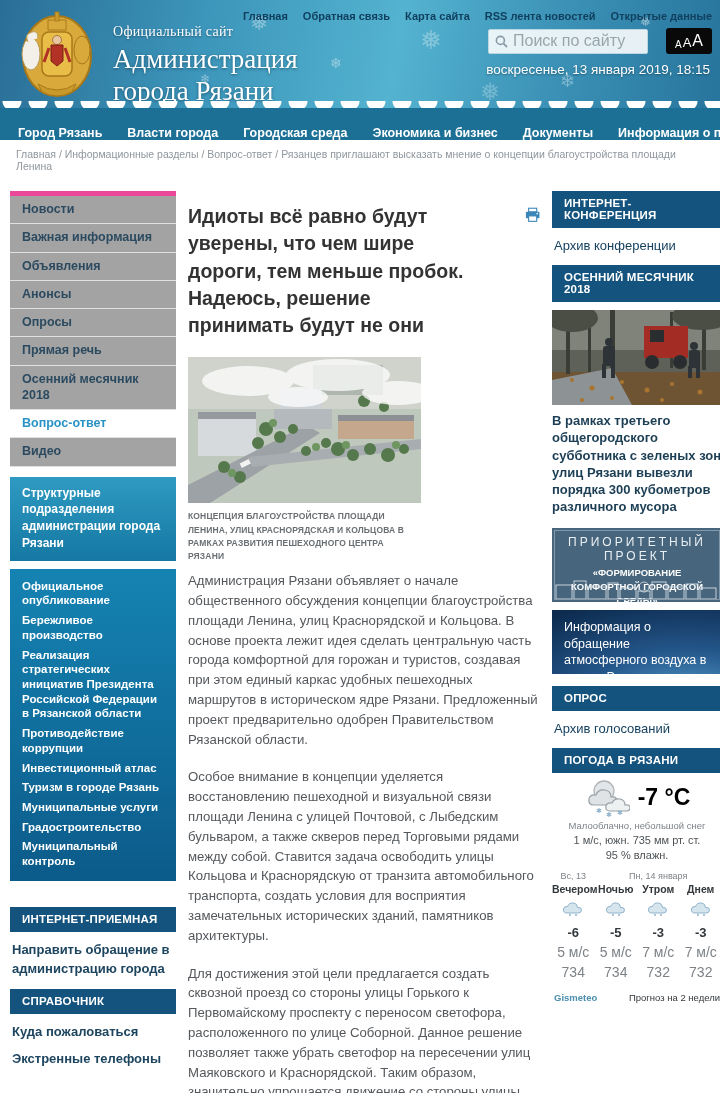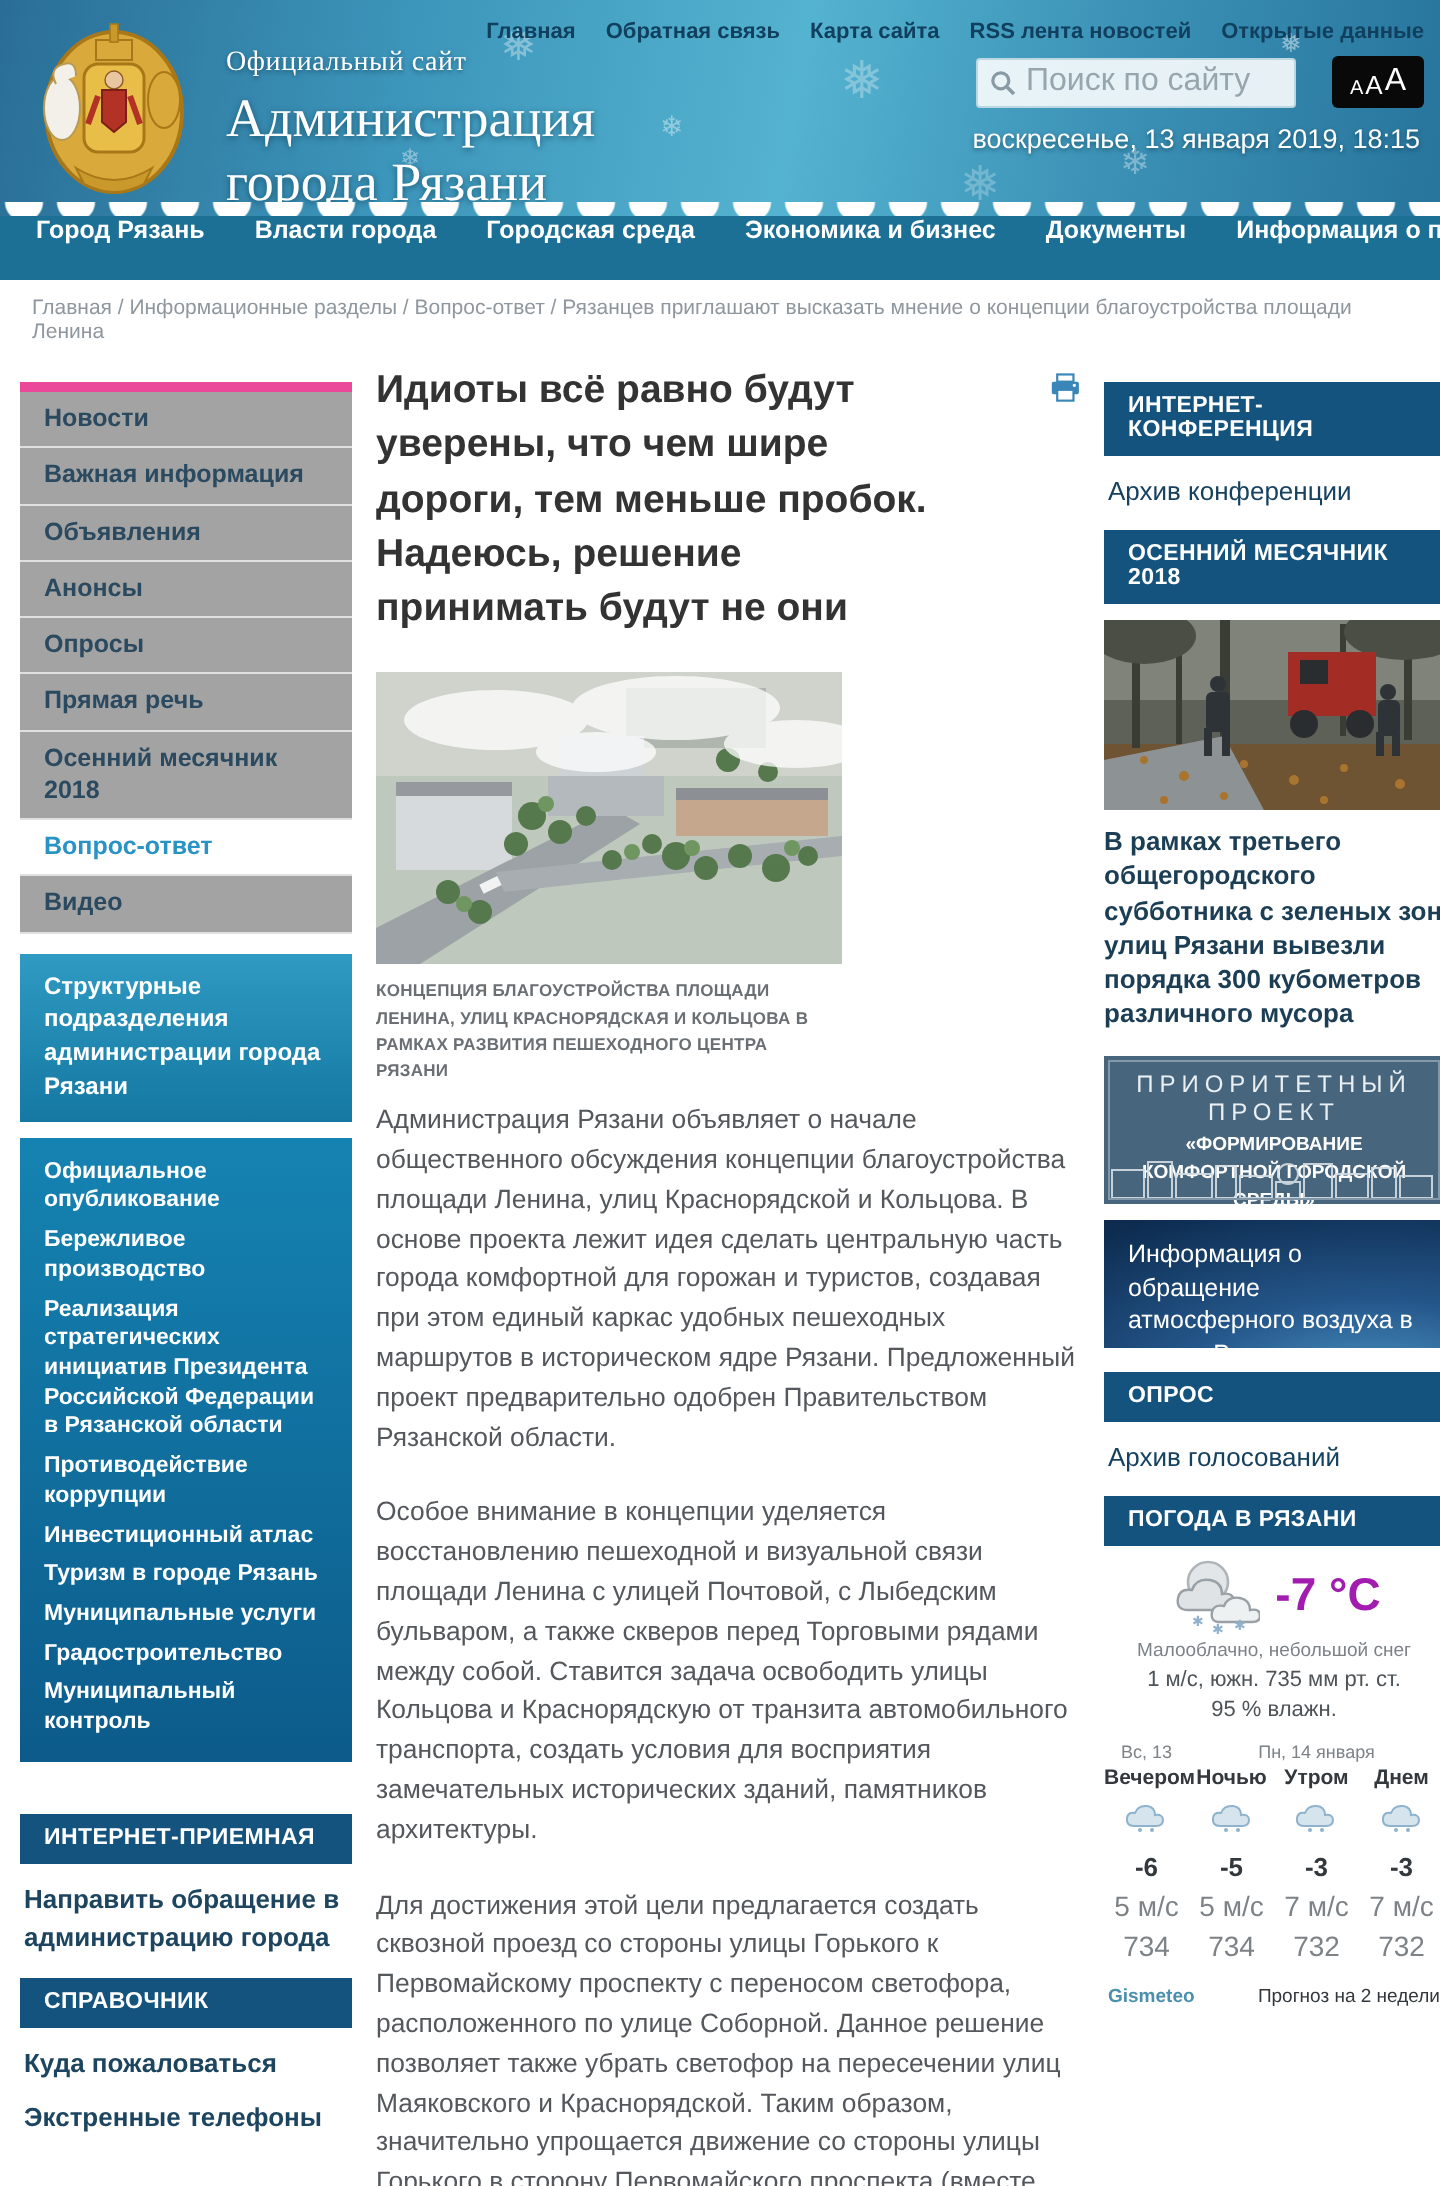--- a/index.html
+++ b/index.html
@@ -20,21 +20,21 @@
   .toplinks span { cursor:pointer; }
   .searchrow { position:absolute; top:28px; right:8px; display:flex; gap:18px; align-items:center; }
   .search { width:160px; height:25px; background:rgba(255,255,255,.88); border:1px solid #bcd6e2; border-radius:2px; display:flex; align-items:center; padding:0 6px; }
   .search input { border:none; outline:none; background:transparent; font-size:16px; color:#5d6b74; width:128px; margin-left:5px; font-family:"Liberation Sans",sans-serif; }
   .search input::placeholder { color:#97a5ad; }
   .fontsize { width:46px; height:26px; background:#090909; border-radius:3px; color:#fff; display:flex; align-items:flex-end; justify-content:center; padding-bottom:4px; gap:1px; cursor:pointer; }
   .fontsize .a1{font-size:10px;} .fontsize .a2{font-size:13px;} .fontsize .a3{font-size:16px;}
   .datetime { position:absolute; top:62px; right:10px; color:#fff; font-size:13.5px; text-shadow:0 1px 2px rgba(0,40,60,.5); }
 
   
-  .nav { height:32px; background:#1d7095; display:flex; align-items:flex-start; gap:25px; padding:0 18px; }
+  .nav { height:32px; background:#1d7095; display:flex; align-items:flex-end; gap:25px; padding:0 18px; }
   .nav span { color:#fff; font-weight:700; font-size:12.5px; cursor:pointer; white-space:nowrap; }
   .crumbs { font-size:10.5px; color:#8f979e; padding:8px 16px 7px; }
 
   
   .content { display:flex; gap:12px; padding:0 8px 0 10px; align-items:flex-start; }
   .col-left { width:166px; flex:none; }
   .col-main { width:352px; flex:none; }
   .col-right { width:170px; flex:none; }
 
   
@@ -42,41 +42,41 @@
   .lmenu .it { padding:5px 12px 6px; font-size:12.5px; font-weight:700; color:#2b4a60; border-bottom:1px solid #e0e0e0; cursor:pointer; line-height:1.3; }
   .lmenu .it.active { background:#fff; color:#2a93c5; }
   .sbox { margin-top:10px; background:linear-gradient(180deg,#2f9ac2 0%,#1478a3 100%); color:#fff; font-size:12px; font-weight:600; line-height:1.4; padding:8px 12px 9px; cursor:pointer; }
   .bluebox { margin-top:8px; background:linear-gradient(180deg,#1583b2 0%,#0c5b8a 100%); padding:5px 12px 12px; }
   .bluebox .bl { color:#fff; font-weight:700; font-size:11.5px; line-height:1.28; margin-top:5px; cursor:pointer; }
   .shead { background:#14537e; color:#fff; font-weight:700; font-size:11.5px; padding:6px 12px 7px; letter-spacing:.2px; }
   .mt26{margin-top:26px;} .mt10{margin-top:10px;} .mt12{margin-top:12px;}
   .slink { color:#1d4560; font-weight:700; font-size:13px; line-height:1.45; margin:9px 2px 0; cursor:pointer; }
 
   
-  .article-head { display:flex; margin-top:3px;gap:46px; }
+  .article-head { display:flex; margin-top:24px;gap:46px; }
   h1.title { font-size:19.5px; line-height:1.4; color:#333; font-weight:700; width:322px; }
   .printico { margin-left:auto; margin-top:4px; cursor:pointer; }
   .cimg { margin-top:18px; display:block; }
   .ccap { width:233px; font-size:8.5px; font-weight:700; color:#6a6f73; margin-top:7px; line-height:1.55; letter-spacing:.15px; }
   .para { font-size:13.2px; color:#54585c; line-height:1.5; margin-top:18px; }
   .para:first-of-type { margin-top:8px; }
 
   
   .rlink { font-size:13px; color:#16415f; margin:10px 2px 0; cursor:pointer; }
   .rphoto { display:block; margin-top:8px; cursor:pointer; }
   .rnews { font-size:13px; font-weight:700; color:#1c3e55; line-height:1.33; margin-top:7px; cursor:pointer; }
   .banner1 { margin-top:12px; height:74px; background:#47657c; outline:1px solid #8399aa; outline-offset:-3px; text-align:center; color:#fff; padding-top:7px; position:relative; overflow:hidden; cursor:pointer; }
   .b1t1 { font-size:12px; letter-spacing:3px; color:#e9eff3; }
   .b1t2 { font-size:9.5px; font-weight:700; margin:3px 10px 0; line-height:1.5; }
   .banner1 svg { position:absolute; bottom:3px; left:2px; }
   .banner2 { margin-top:8px; height:64px; color:#fff; padding:9px 12px; font-size:12.5px; line-height:1.35; cursor:pointer;
     background:radial-gradient(130% 150% at 80% 130%,#4e94c4 0%,#24568a 45%,#0d2c50 100%); }
   .wx { padding-top:4px; }
   .wx-top { display:flex; align-items:center; justify-content:center; gap:8px; margin-top:2px; }
-  .wx-temp { font-size:23px; font-weight:700; color:#a21caf; }
+  .wx-temp { font-size:23px; font-weight:700; color:#000000; }
   .wx-cond { text-align:center; font-size:9.5px; color:#7d8287; margin-top:3px; }
   .wx-line { text-align:center; font-size:11px; color:#4e5357; margin-top:3px; }
   .wx-days { display:flex; font-size:9px; color:#7d8287; margin-top:10px; text-align:center; }
   .wx-days .d1 { width:25%; } .wx-days .d2 { width:75%; }
   .wx-grid { display:flex; text-align:center; margin-top:2px; }
   .wx-col { width:25%; }
   .wx-cl { font-size:10.5px; font-weight:700; color:#33383c; }
   .wx-ic { margin-top:5px; }
   .wx-t { font-size:13px; font-weight:700; color:#33383c; margin-top:5px; }
   .wx-w, .wx-p { font-size:14px; color:#7d8287; margin-top:4px; }

